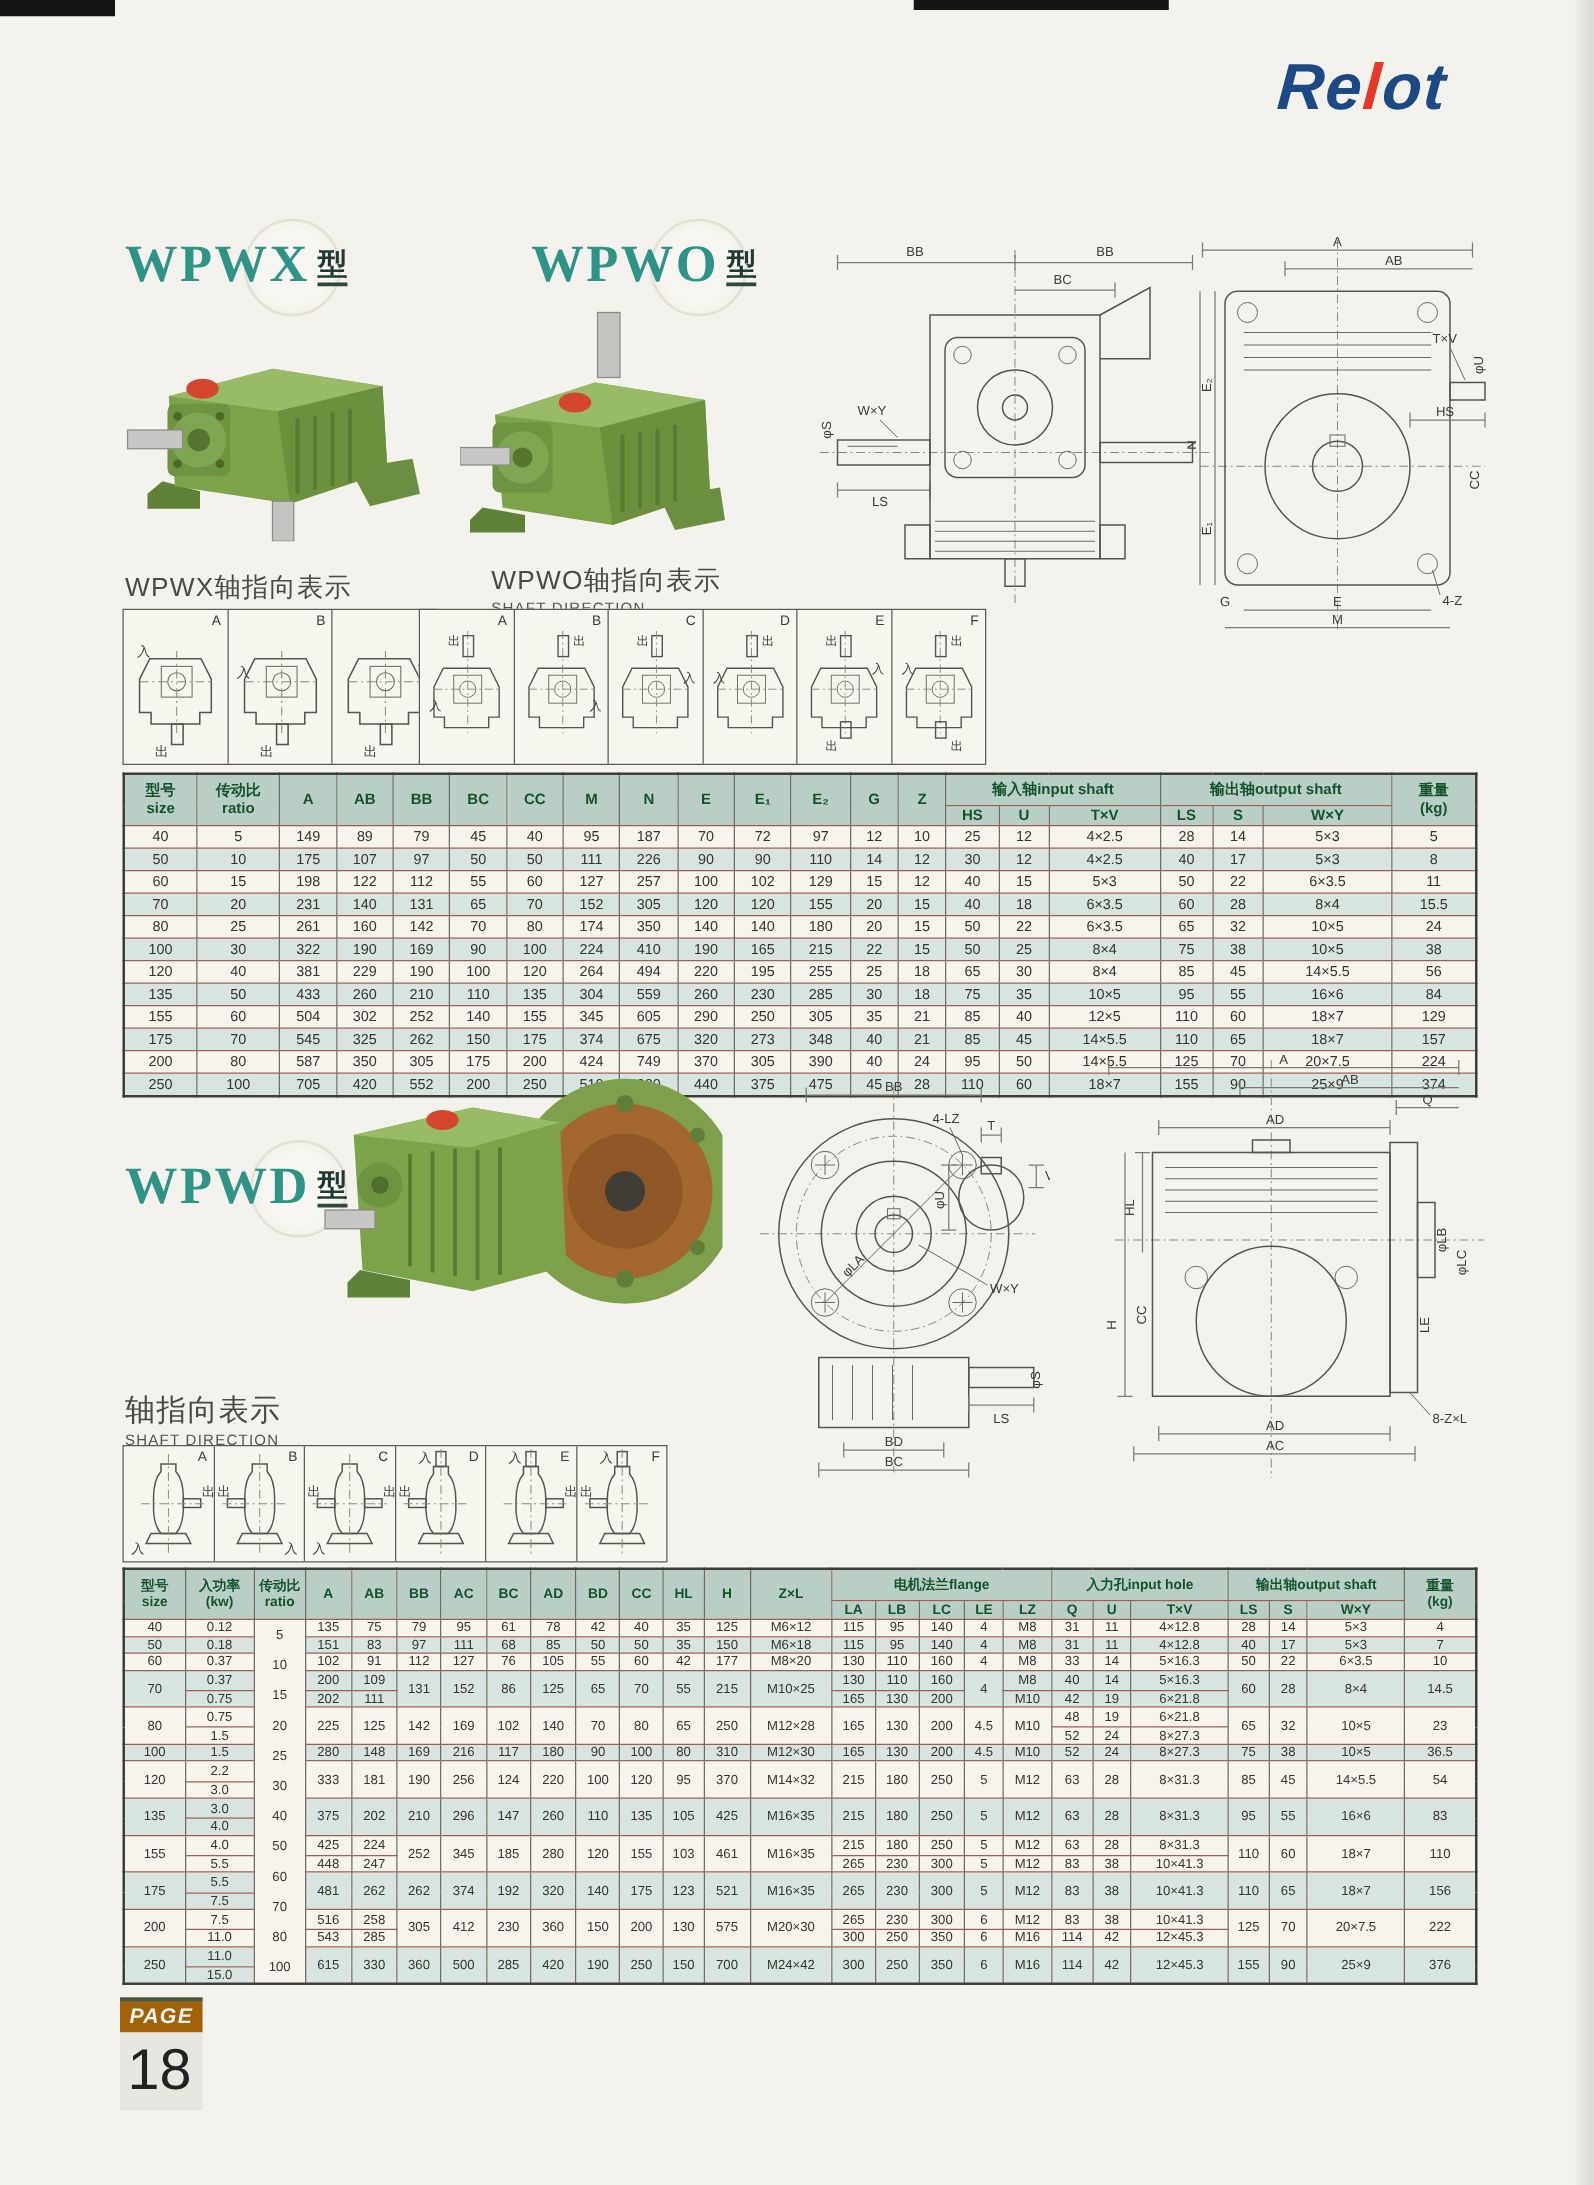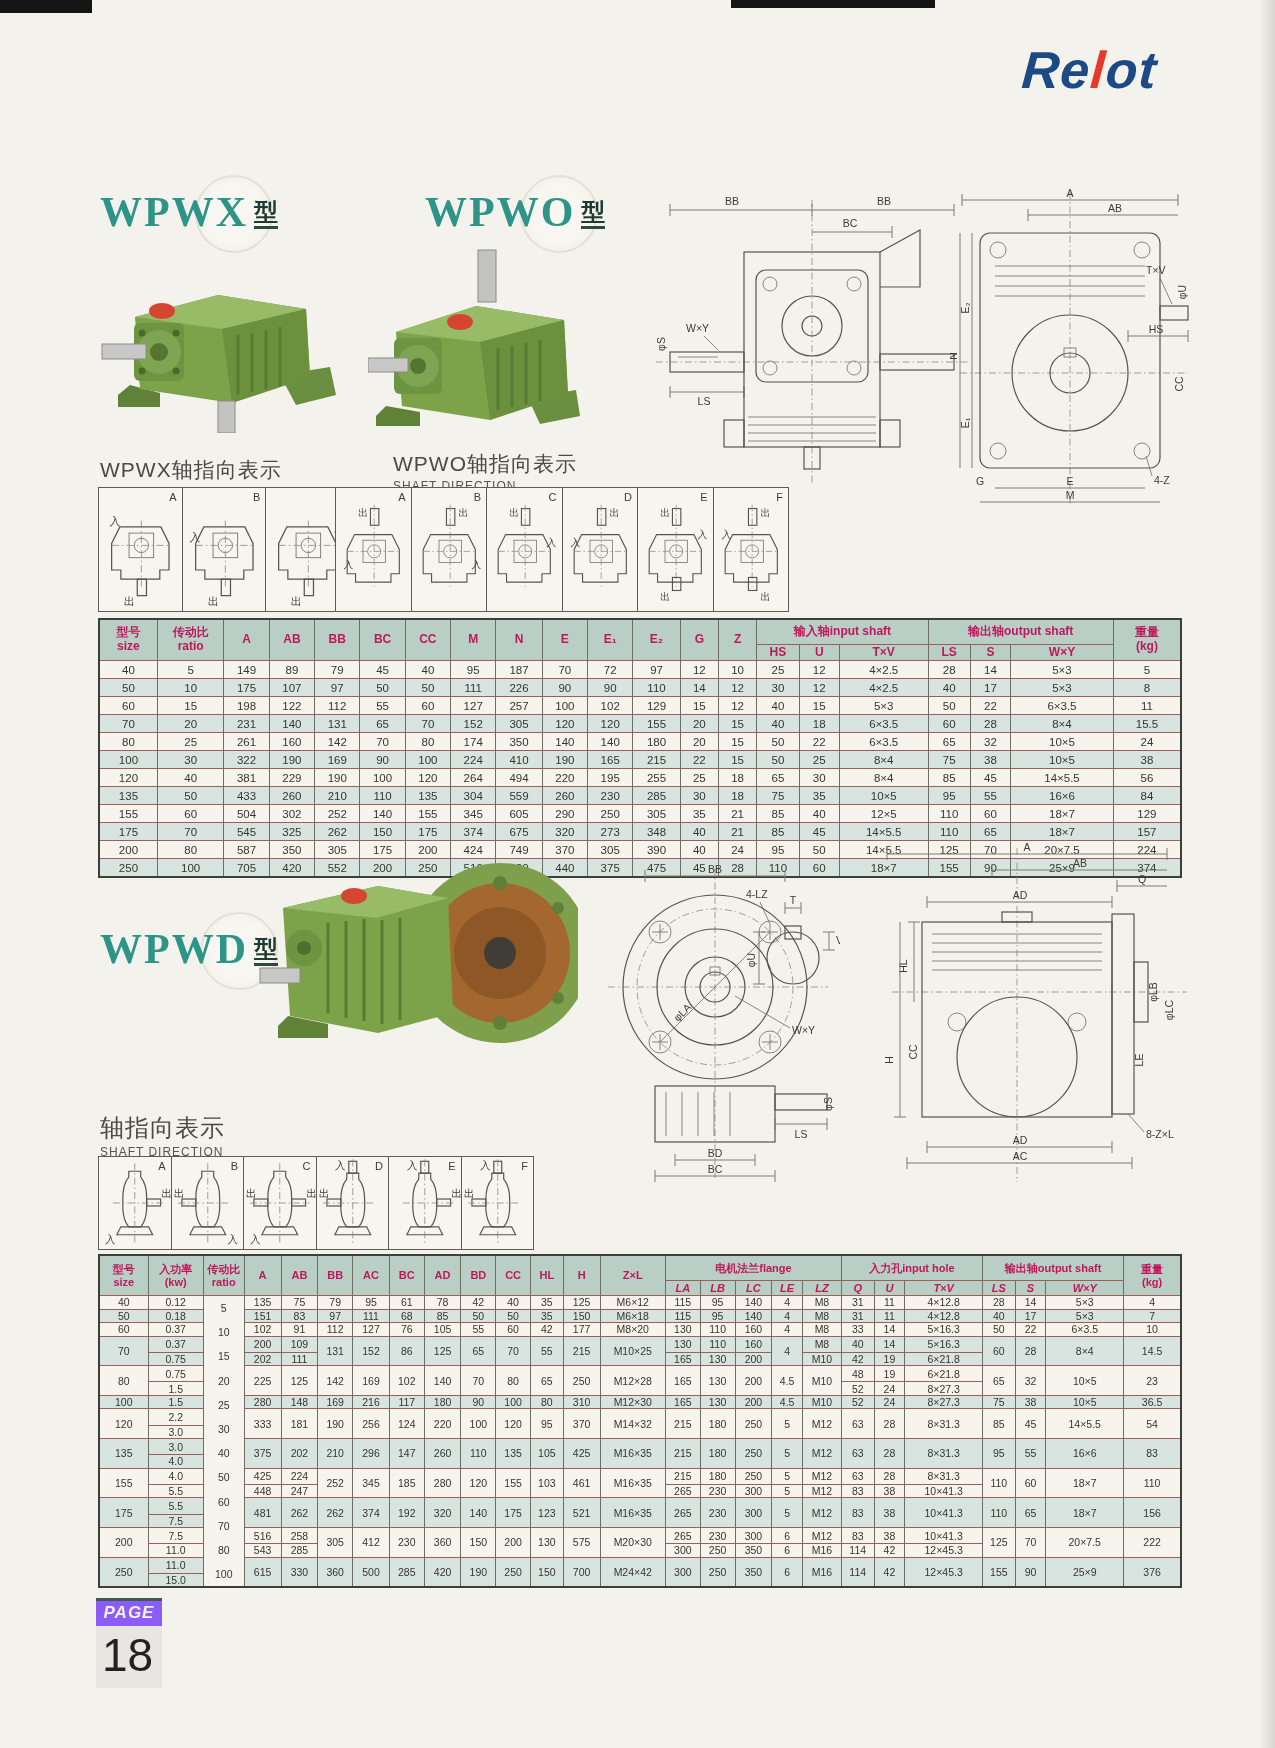--- a/index.html
+++ b/index.html
@@ -20,42 +20,42 @@
   .shaft-caption .en{font-size:12px;color:#55554f;letter-spacing:1px;margin-top:1px;}
   
   .dirbox-group{display:flex;border:1.5px solid #5c5c56;background:#f6f5ee;}
   .dirbox{position:relative;flex:1 1 0;border-right:1px solid #5c5c56;}
   .dirbox:last-child{border-right:none;}
   .dirbox .letter{position:absolute;top:3px;right:5px;font-size:11px;color:#3c3c38;}
   .dirbox svg{position:absolute;left:0;top:0;width:100%;height:100%;}
   
   table.spec{border-collapse:collapse;table-layout:fixed;border:2px solid #3e3e38;background:#f6f4ec;}
   table.spec th,table.spec td{border-left:1px solid #6d6d66;border-right:1px solid #6d6d66;border-top:1px solid #9a6056;border-bottom:1px solid #9a6056;text-align:center;vertical-align:middle;white-space:pre-line;overflow:hidden;padding:0 1px;}
-  table.spec th{background:#b9cfc6;font-weight:bold;color:#be185d;line-height:1.15;}
+  table.spec th{background:#b9cfc6;font-weight:bold;color:#14532d;line-height:1.15;}
   #table1 th{font-size:12px;}
   #table1 td{font-size:11.5px;height:17px;color:#35352f;}
   #table1 thead tr:first-child th{height:24px;}
   #table1 thead tr:last-child th{height:15px;}
   #table2 th{font-size:11px;}
   #table2 td{font-size:10.5px;height:12.5px;color:#35352f;}
   #table2 thead tr:first-child th{height:24px;}
-  #table2 thead tr:last-child th{height:14px;font-style:italic;}
+  #table2 thead tr:last-child th{height:14px;}
   tr.band0 td{background:#f6f4ec;}
   tr.band1 td{background:#d8e4df;}
   td.ratio-list{line-height:24.2px;font-size:10.5px;background:#f6f4ec !important;}
   
   .drawing svg{width:100%;height:100%;}
   .dim{stroke:#7c7a72;stroke-width:1;fill:none;}
   .ol{stroke:#55544e;stroke-width:1.2;fill:none;}
   .thin{stroke:#6b6a63;stroke-width:.8;fill:none;}
   .cl{stroke:#8a897f;stroke-width:.8;stroke-dasharray:7 3 1.5 3;fill:none;}
   .dlabel{font-size:10.5px;fill:#3c3b36;font-family:"Liberation Sans",sans-serif;}
   
   .page-marker{width:66px;}
-  .page-badge{background:#8b5cf6;color:#f2f2f2;font-weight:bold;font-style:italic;font-size:17px;letter-spacing:1px;text-align:center;padding:2px 0 3px;border-top:3px solid #3f5a4e;}
+  .page-badge{background:#a16207;color:#f2f2f2;font-weight:bold;font-style:italic;font-size:17px;letter-spacing:1px;text-align:center;padding:2px 0 3px;border-top:3px solid #3f5a4e;}
   .page-number{background:#e7e6e1;color:#222;font-size:46px;text-align:left;padding:2px 0 6px 6px;}
 </style>
 </head>
 <body>
 
 <div class="abs scan-strip" style="left:0;top:0;width:92px;height:13px;"></div>
 <div class="abs scan-strip" style="left:731px;top:0;width:204px;height:8px;"></div>
 <div class="abs paper-edge" style="right:0;top:0;width:16px;height:1748px;"></div>
 
 <div class="abs logo" style="left:1022px;top:40px;"><span>Re</span><span class="accent">l</span><span>ot</span></div>

